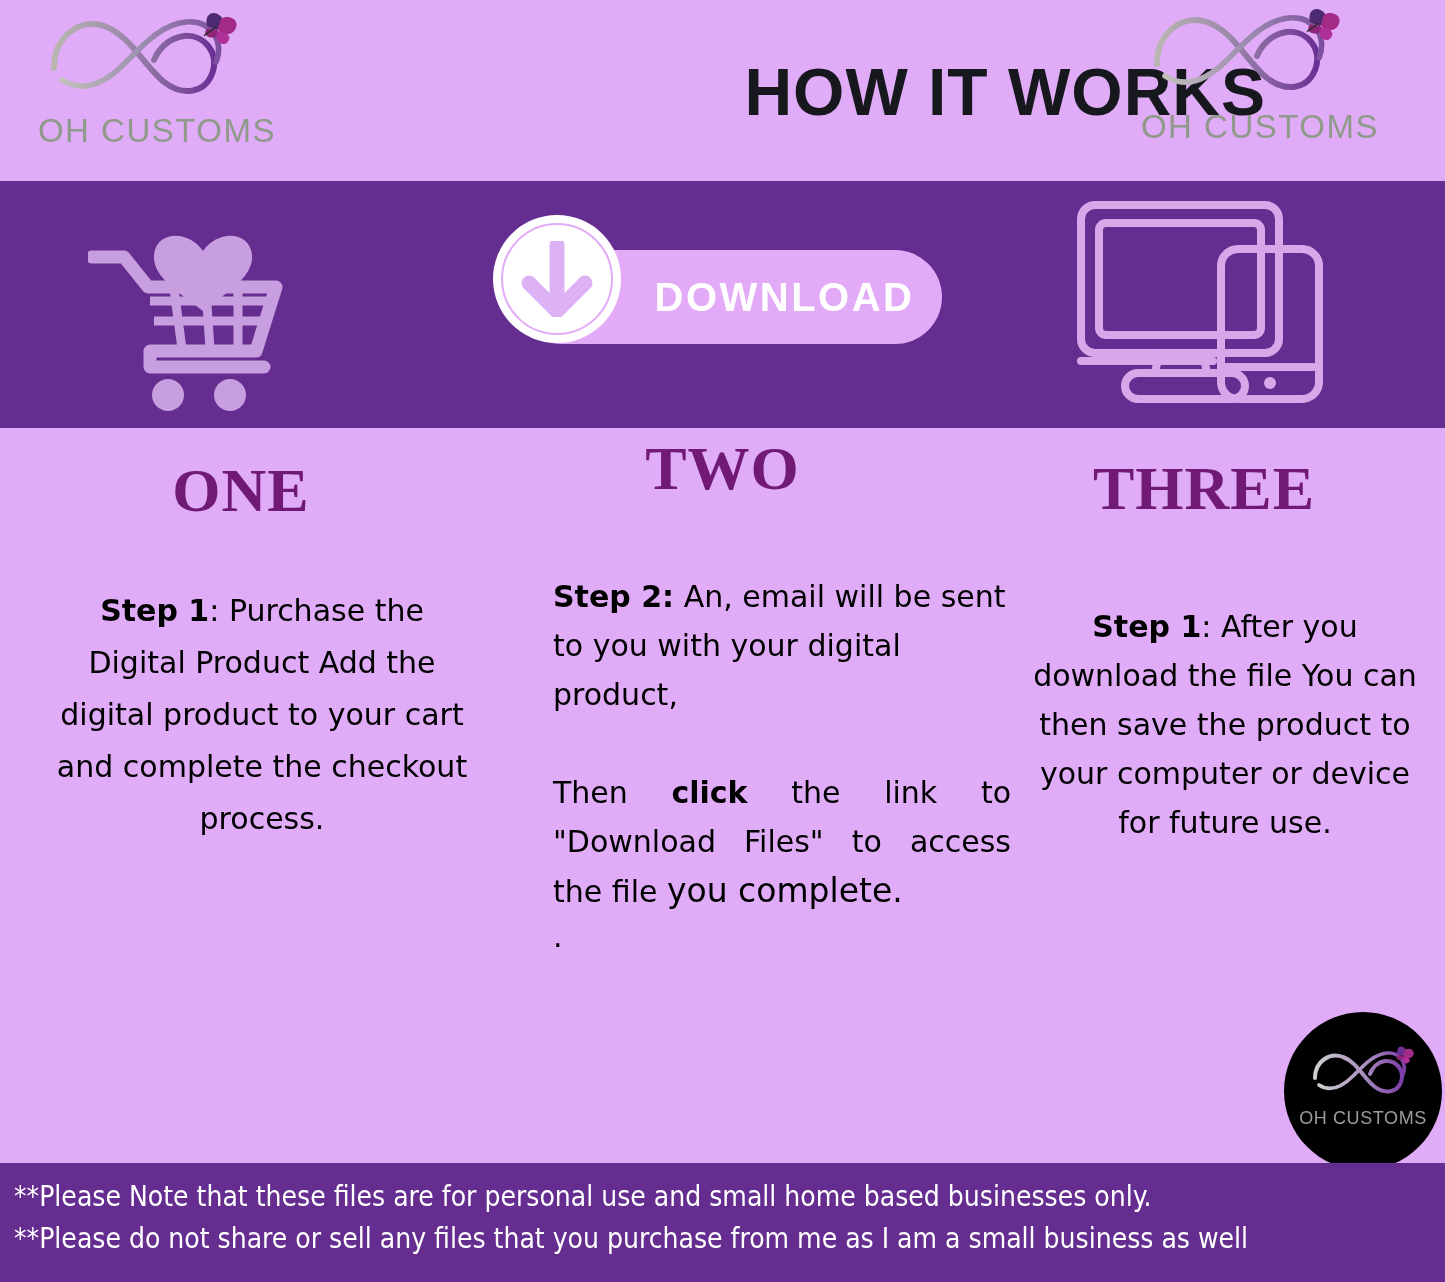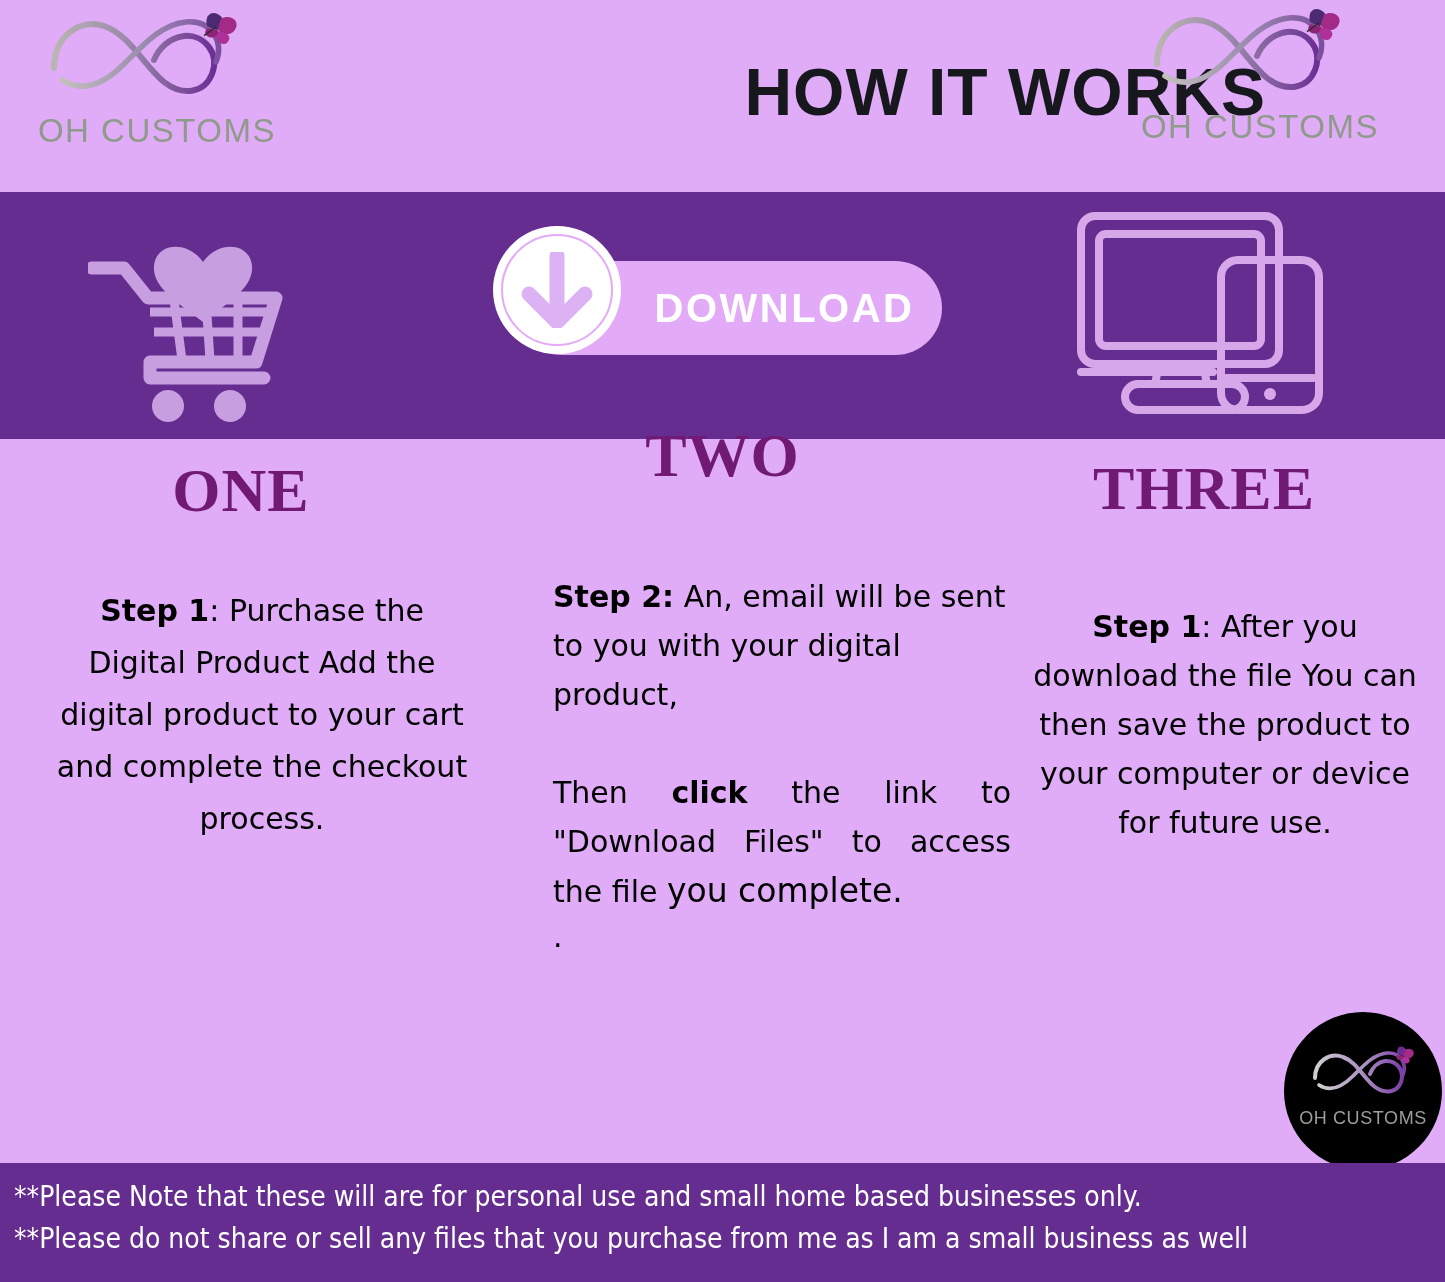--- a/index.html
+++ b/index.html
@@ -24,21 +24,21 @@
   .logo.right { left:1135px; top:4px; }
   .logo-mark { position:absolute; left:0; top:0; width:250px; height:110px; }
   .logo-word {
     position:absolute; left:0; top:104px; width:250px; text-align:center;
     font-family:"Liberation Sans", sans-serif;
     font-size:33px; color:#8f9a8b; letter-spacing:1.5px;
   }
 
   
   .icon-band {
-    position:absolute; left:0; top:192px; width:1445px; height:247px;
+    position:absolute; left:0; top:181px; width:1445px; height:247px;
     background:#662d91;
     padding-left:14px;
   }
   .band-col { position:absolute; top:0; height:247px; }
   .col-a { left:0;    width:482px; }
   .col-b { left:482px; width:481px; }
   .col-c { left:963px; width:482px; }
 
   .cart-wrap { position:absolute; left:88px; top:8px; width:230px; height:232px; }
   .devices-wrap { position:absolute; left:100px; top:10px; width:290px; height:225px; }
@@ -66,21 +66,21 @@
   .dl-arrow { position:absolute; left:26px; top:26px; width:76px; height:76px; }
 
   
   .step-heading {
     position:absolute;
     font-family:Liberation Serif, serif;
     font-size:62px; font-weight:bold; color:#701a75; letter-spacing:1px;
     text-align:center;
   }
   .heading-one   { left:0;    top:455px; width:482px; }
-  .heading-two   { left:482px; top:420px; width:481px; }
+  .heading-two   { left:482px; top:433px; width:481px; }
   .heading-three { left:963px; top:453px; width:482px; }
 
   
   .step-body {
     position:absolute;
     font-family:"DejaVu Sans", sans-serif;
     color:#000000;
   }
   .step-body b { font-weight:bold; }
 
@@ -255,17 +255,17 @@
         <path d="M2,14 C-4,2 6,-4 14,2 C18,5 18,12 12,16 Z" fill="#6b2f94"></path>
         <path d="M14,4 C22,-3 34,2 30,12 C27,19 18,20 13,15 Z" fill="#a32a86"></path>
         <path d="M3,16 C-2,22 6,28 13,22 C16,20 16,17 13,16 Z" fill="#8e2476"></path>
         <path d="M14,18 C22,14 30,20 25,26 C21,31 14,27 13,21 Z" fill="#b0309a"></path>
       </g>
     </svg>
     <div class="badge-word">OH CUSTOMS</div>
   </div>
 
   <div class="footer">
-    <div class="footer-line l1">**Please Note that these will are for personal use and small home based businesses only.</div>
+    <div class="footer-line l1">**Please Note that these files are for personal use and small home based businesses only.</div>
     <div class="footer-line l2">**Please do not share or sell any  files that you purchase from me as I am a small business as well</div>
   </div>
 
 </div>
 
 </body></html>

